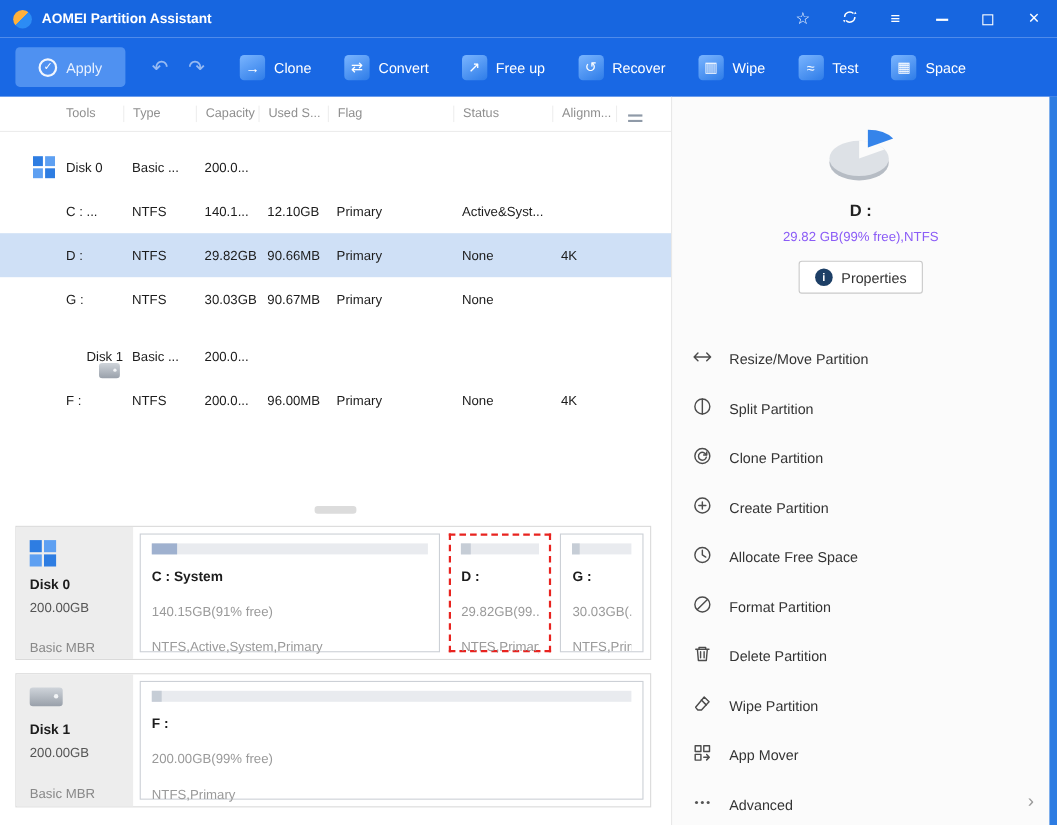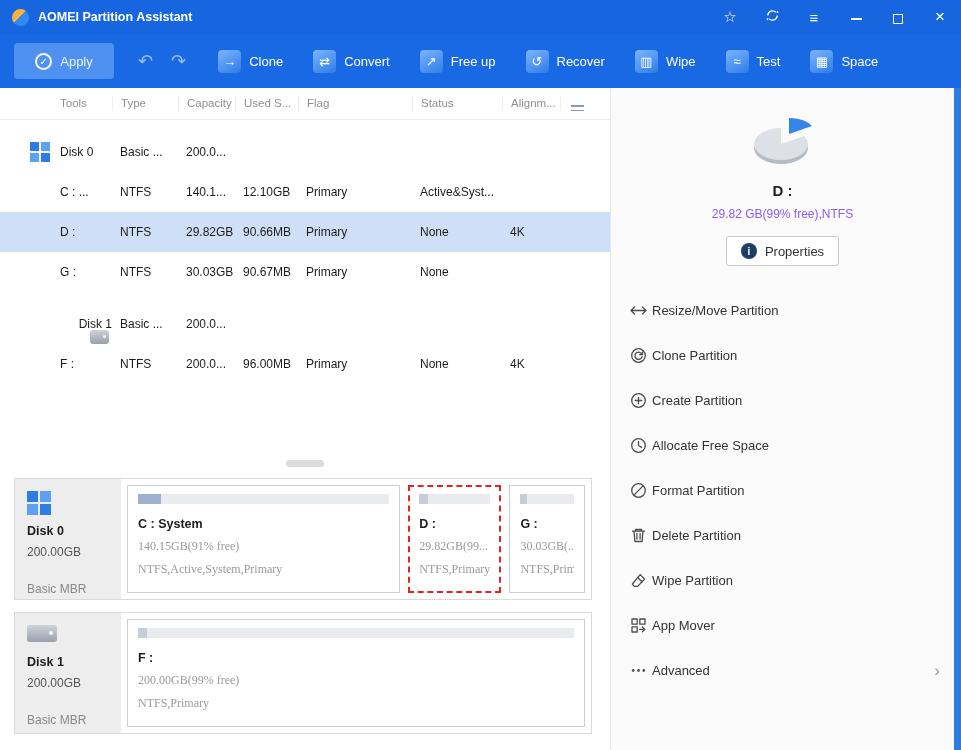--- a/index.html
+++ b/index.html
@@ -74,36 +74,36 @@
                   border-radius:50%; background:#f2f4f6; }
   .dname { font-weight:bold; font-size:12.5px; margin-top:9px; color:#1c1c1c; }
   .dsize { font-size:12px; color:#555; margin-top:7px; }
   .dscheme { font-size:12px; color:#888; margin-top:23px; }
   .dparts { flex:1; display:flex; padding:6px; gap:8px; overflow:hidden; }
   .part { border:1px solid #ccd0d6; background:#fff; padding:8px 10px; min-width:0; cursor:default; }
   .part.sel { border:2px dashed #e8231f; padding:7px 9px; }
   .pbar { height:10px; background:#e9ebef; margin-bottom:13px; }
   .pbar i { display:block; height:100%; }
   .pname { font-weight:bold; font-size:12.5px; color:#1c1c1c; white-space:nowrap; overflow:hidden; }
-  .psize, .pfs { font-size:12px; color:#9a9a9a; margin-top:8px; white-space:nowrap; overflow:hidden;font-family:Liberation Serif, serif; }
+  .psize, .pfs { font-size:12px; color:#9a9a9a; margin-top:18px; white-space:nowrap; overflow:hidden; }
 
   
   .sidebar { position:absolute; top:88px; left:610px; width:344px; height:662px; background:#fbfbfb;
              border-left:1px solid #e8e8e8; }
   .accent { position:absolute; top:88px; right:0; width:7px; height:662px; background:#2d7ce2; }
   .sb-top { text-align:center; padding-top:24px; }
   .sb-title { font-size:15px; font-weight:bold; color:#222; margin-top:8px; }
   .sb-details { font-size:12px; color:#8b5cf6; margin-top:8px; }
   .props-btn { display:inline-flex; align-items:center; gap:8px; margin-top:15px; background:#fff;
                border:1px solid #c9c9c9; border-radius:3px; height:30px; padding:0 14px;
                font-size:13px; color:#333; cursor:pointer; }
   .info-circ { width:16px; height:16px; border-radius:50%; background:#1d3f66; color:#fff; font-size:10px;
                font-weight:bold; display:flex; align-items:center; justify-content:center; font-style:normal; }
   .actions { margin-top:22px; }
-  .action { height:45px; display:flex; align-items:center; padding-left:18px; gap:4px;
+  .action { height:45px; display:flex; align-items:flex-end; padding-left:18px; gap:15px;
             font-size:13px; color:#333; position:relative; cursor:pointer; }
   .action svg { flex-shrink:0; stroke:#4c4c4c; stroke-width:1.3; fill:none;
                 stroke-linecap:round; stroke-linejoin:round; }
   .chev { position:absolute; right:14px; color:#9a9a9a; font-size:17px; }
 </style>
 </head>
 <body>
 
 <div class="titlebar">
   <span class="logo"></span>
@@ -344,20 +344,27 @@
   <div class="actions">
     <div class="action">
       <svg width="19" height="19" viewBox="0 0 19 19">
           <path d="M2 9.5h15M5.5 6 2 9.5 5.5 13M13.5 6 17 9.5 13.5 13"></path>
         </svg>
       <span>Resize/Move Partition</span>
     </div>
     <div class="action">
       <svg width="19" height="19" viewBox="0 0 19 19">
           <circle cx="9.5" cy="9.5" r="6.8"></circle>
+          <path d="M9.5 2.7v13.6"></path>
+        </svg>
+      <span>Split Partition</span>
+    </div>
+    <div class="action">
+      <svg width="19" height="19" viewBox="0 0 19 19">
+          <circle cx="9.5" cy="9.5" r="6.8"></circle>
           <path d="M12.9 8.4a3.6 3.6 0 1 0 .2 2.2"></path>
           <path d="M13.5 5.8v2.8h-2.8"></path>
         </svg>
       <span>Clone Partition</span>
     </div>
     <div class="action">
       <svg width="19" height="19" viewBox="0 0 19 19">
           <circle cx="9.5" cy="9.5" r="6.8"></circle>
           <path d="M9.5 6.3v6.4M6.3 9.5h6.4"></path>
         </svg>

